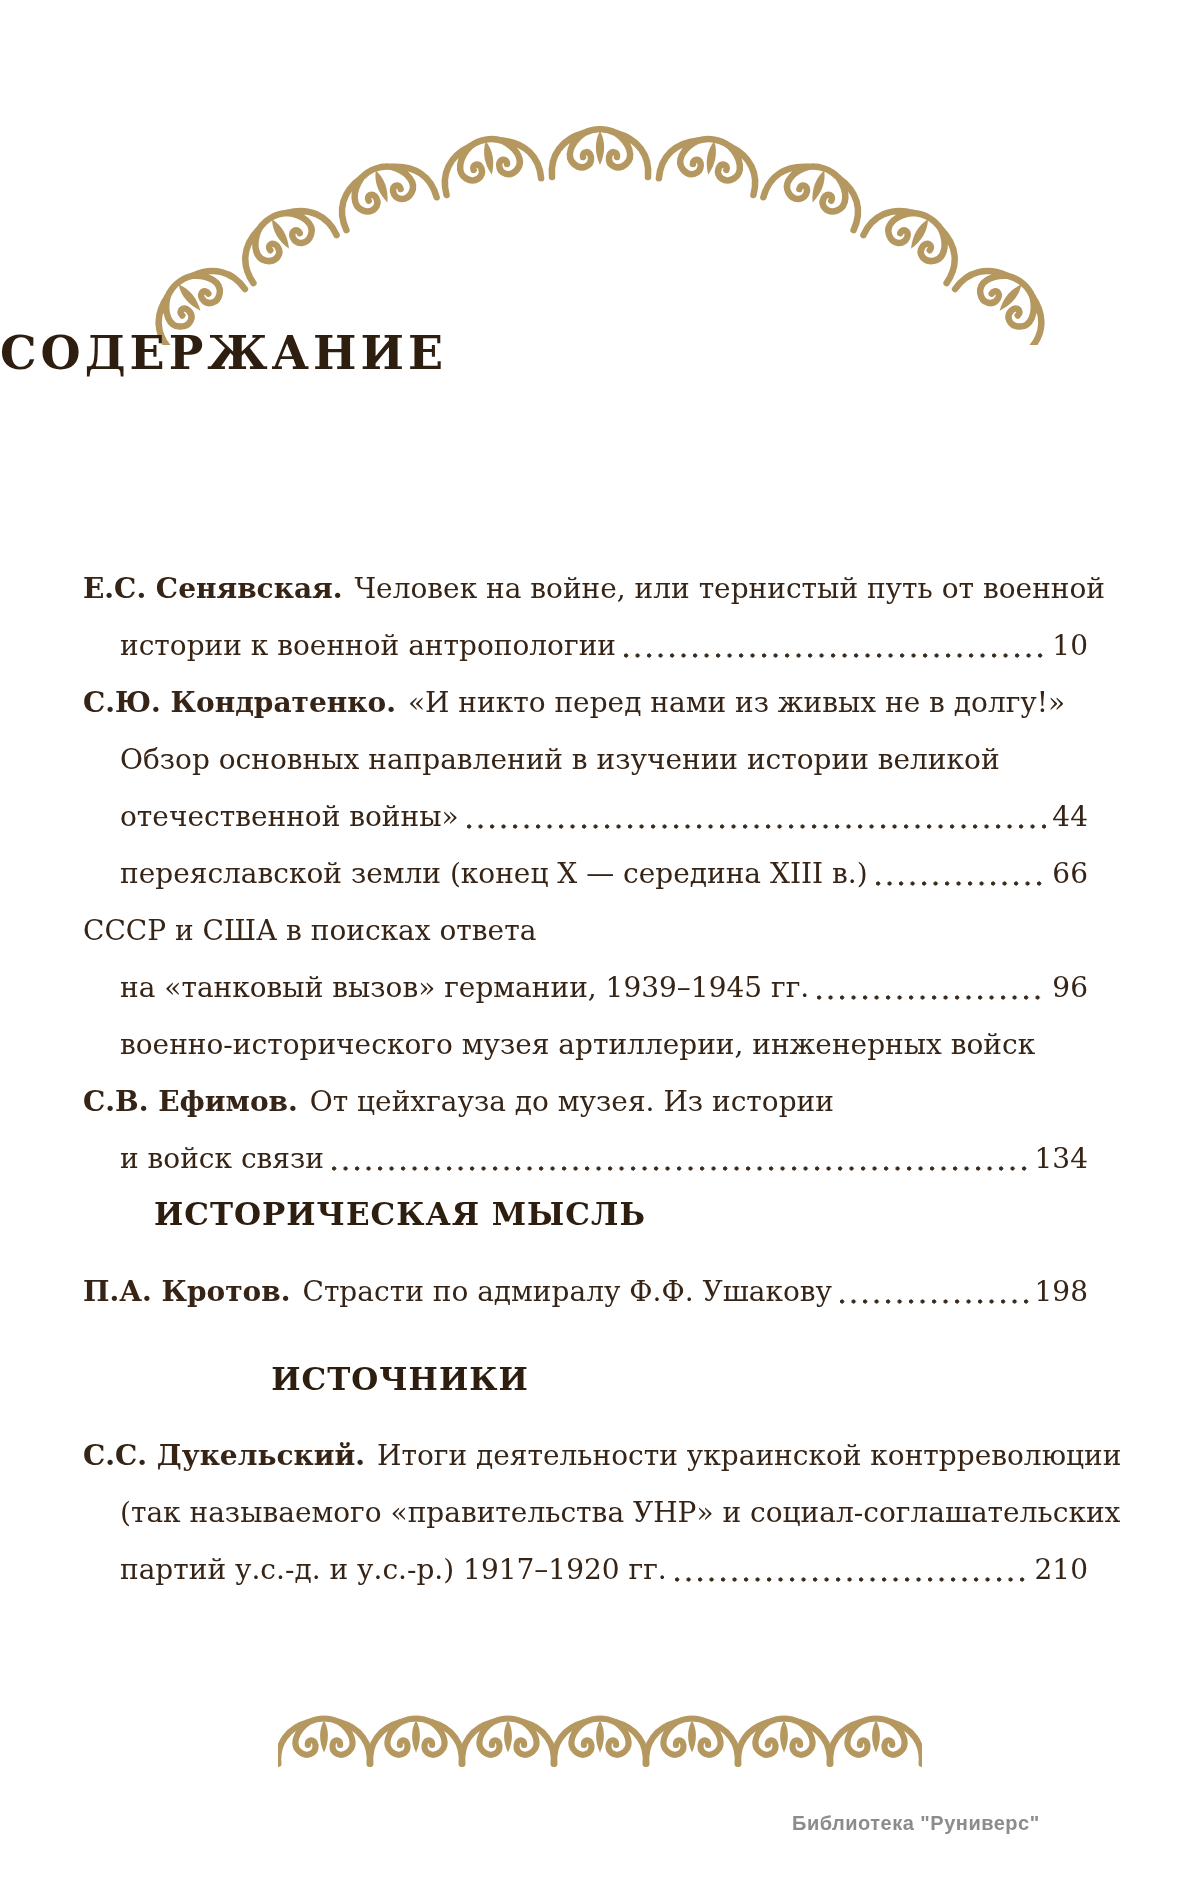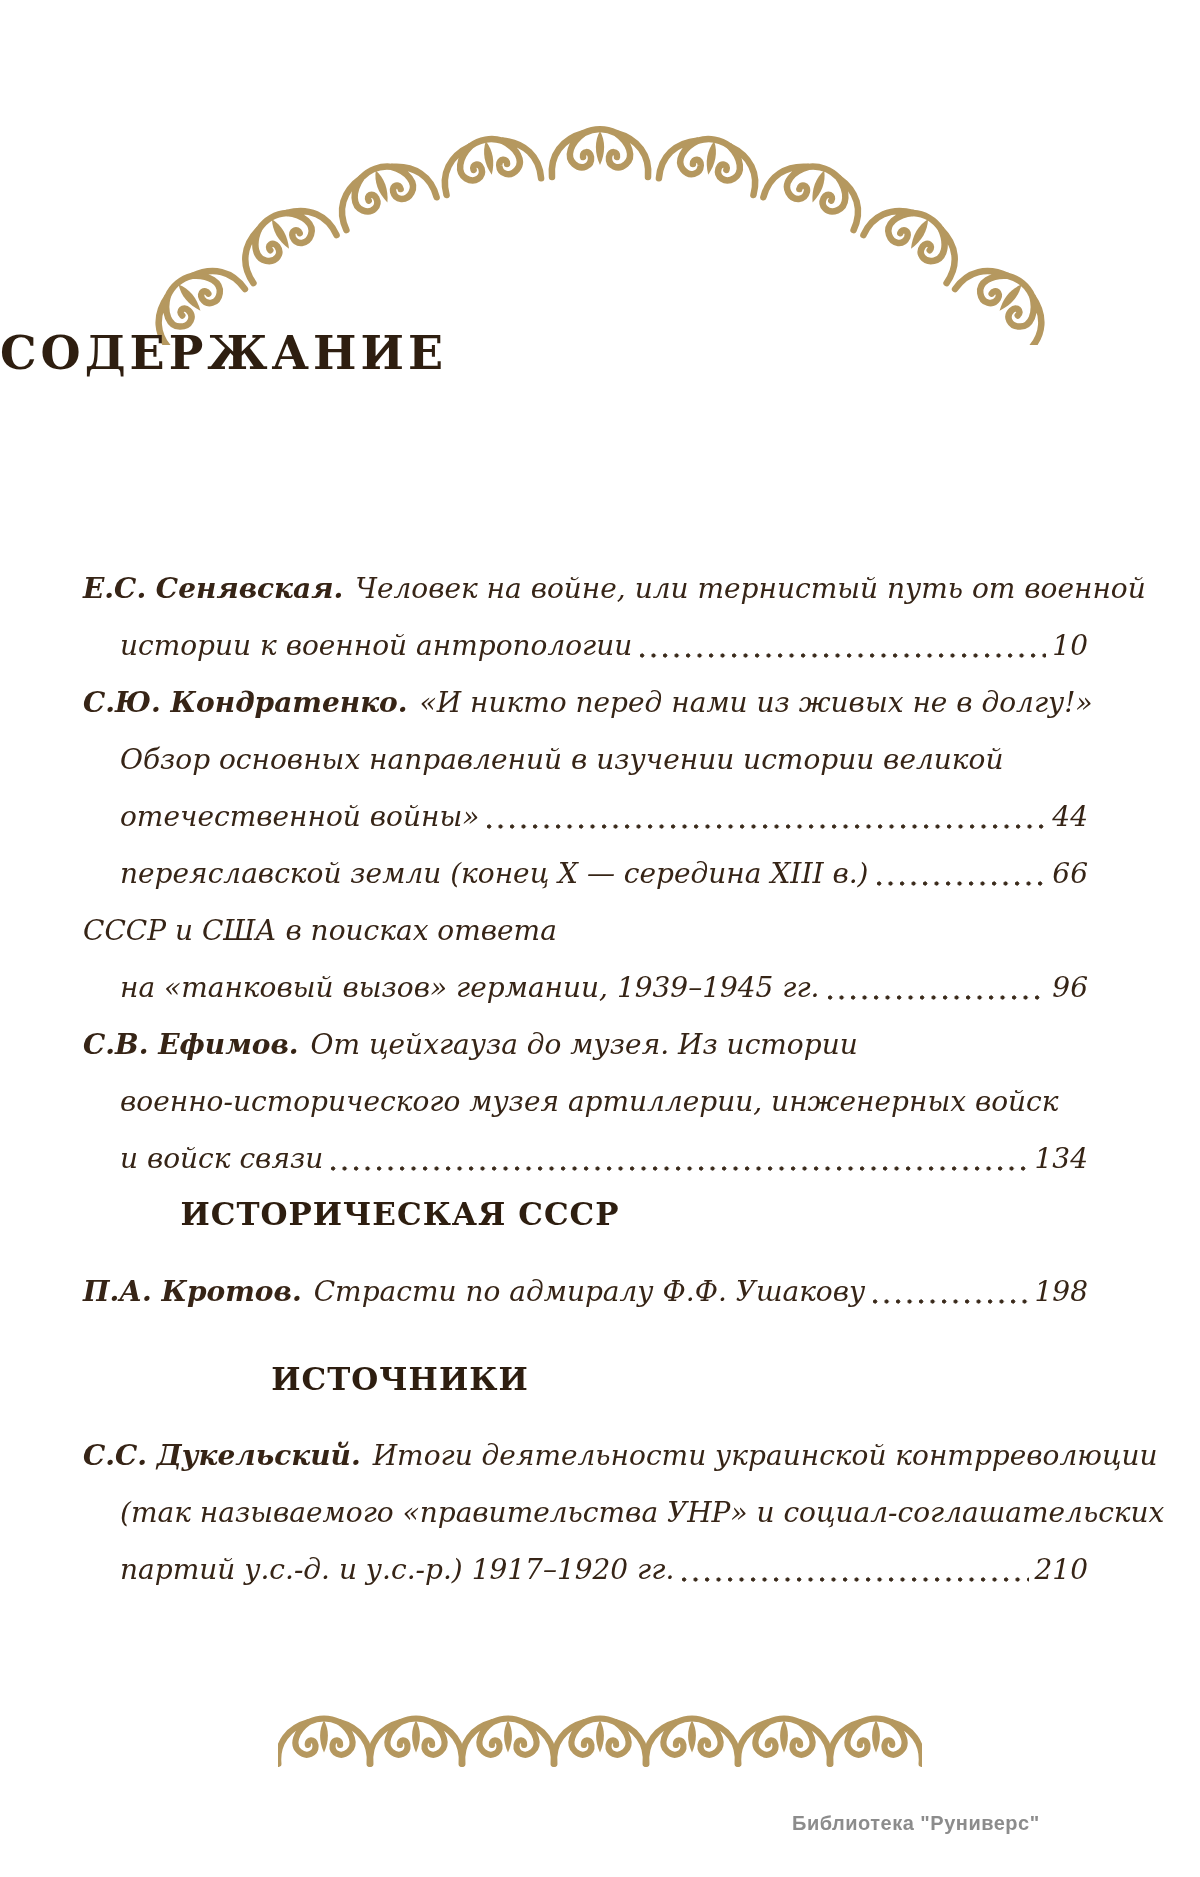--- a/index.html
+++ b/index.html
@@ -7,21 +7,21 @@
     position:relative;width:1200px;height:1877px;background:#ffffff;
     font-family:"DejaVu Serif","Liberation Serif",serif;color:#362416;overflow:hidden;
   }
   .ornament-top{position:absolute;left:140px;top:125px;width:920px;height:220px;}
   .ornament-bottom{position:absolute;left:278px;top:1712px;width:644px;height:64px;}
   .title{
     position:absolute;left:0;top:299px;width:1160px;text-align:left;
     font-size:46px;font-weight:bold;letter-spacing:4px;line-height:1;color:#2e1e10;
   }
   .toc{position:absolute;left:83px;top:560px;width:1005px;font-size:28px;line-height:57px;}
-  .line{display:flex;align-items:baseline;white-space:nowrap;height:57px;font-style:italic;}
+  .line{display:flex;align-items:baseline;white-space:nowrap;height:57px;}
   .cont{padding-left:37px;}
   .author{font-weight:bold;margin-right:12px;}
   .dots{
     flex:1 1 auto;align-self:flex-end;height:5px;margin:0 4px 16px 8px;
     background-image:radial-gradient(circle at 2.2px 2.5px,#3a2a1b 1.9px,transparent 2.3px);
     background-size:11.5px 5px;background-repeat:repeat-x;background-position:left bottom;
   }
   .pg{margin-left:2px;}
   .heading{
     width:634px;text-align:center;font-weight:bold;font-size:31px;
@@ -111,37 +111,37 @@
             <span class="txt">СССР и США в поисках ответа</span>
         </div>
         <div class="line cont leader">
           <span class="txt">на «танковый вызов» германии, 1939–1945 гг.</span>
           <span class="dots"></span>
           <span class="pg">96</span>
         </div>
       </div>
 
       <div>
+        <div class="line cont">
+          <span class="txt">военно-исторического музея артиллерии, инженерных войск</span>
+        </div>
         <div class="line first">
           <span class="author">С.В. Ефимов.</span>
             <span class="txt">От цейхгауза до музея. Из истории</span>
-        </div>
-        <div class="line cont">
-          <span class="txt">военно-исторического музея артиллерии, инженерных войск</span>
         </div>
         <div class="line cont leader">
           <span class="txt">и войск связи</span>
           <span class="dots"></span>
           <span class="pg">134</span>
         </div>
       </div>
     </div>
 
     <div>
-      <h2 class="heading heading-mysl">ИСТОРИЧЕСКАЯ СССР</h2>
+      <h2 class="heading heading-mysl">ИСТОРИЧЕСКАЯ МЫСЛЬ</h2>
       <div>
         <div class="line first leader gap-sm">
           <span class="author">П.А. Кротов.</span>
             <span class="txt">Страсти по адмиралу Ф.Ф. Ушакову</span>
           <span class="dots"></span>
           <span class="pg">198</span>
         </div>
       </div>
     </div>
 

